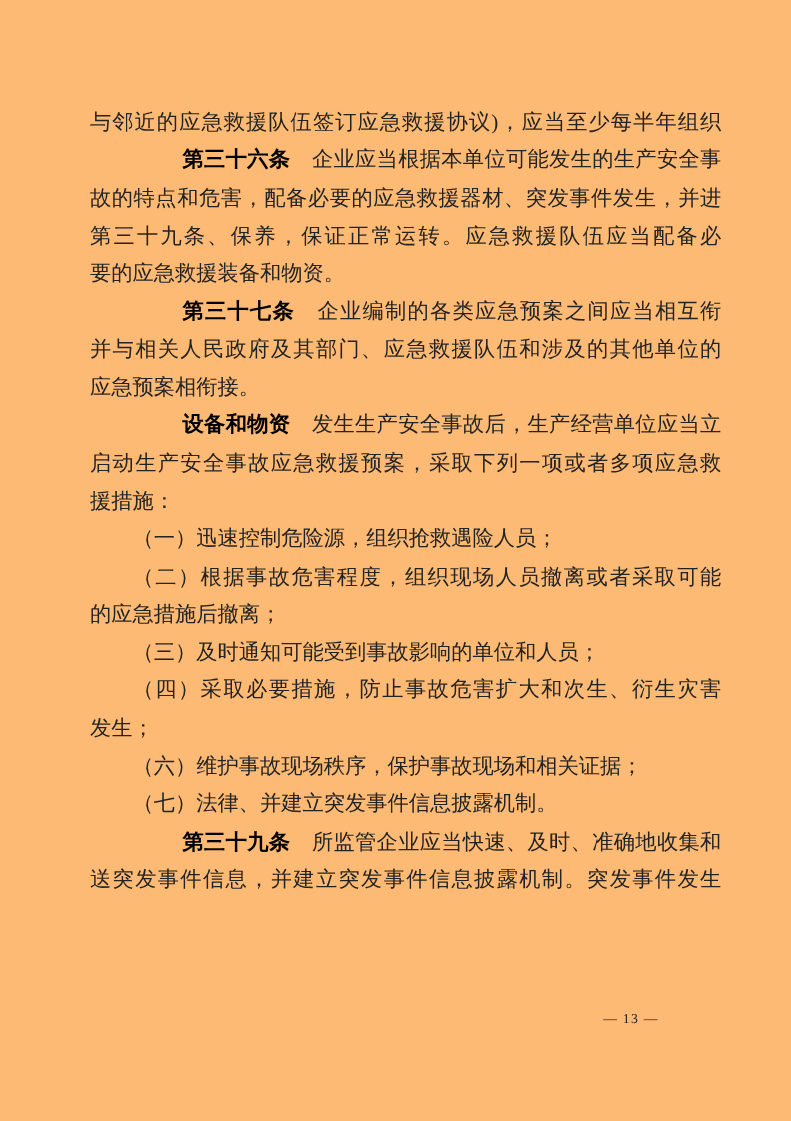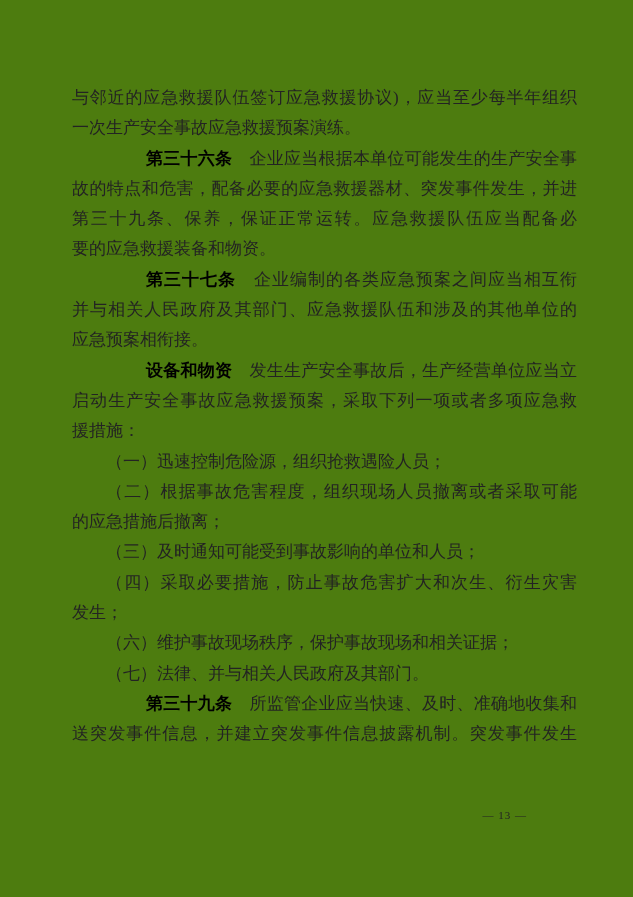--- a/index.html
+++ b/index.html
@@ -9,21 +9,21 @@
   }
   body {
     width: 633px;
     height: 897px;
     font-family: "Liberation Serif", "DejaVu Serif", serif;
   }
   .page {
     position: relative;
     width: 633px;
     height: 897px;
-    background: #4d7c0f;
+    background: #fdba74;
     overflow: hidden;
   }
   .content {
     position: absolute;
     left: 72px;
     top: 83px;
     width: 505px;
   }
   .line {
     font-size: 17px;
@@ -57,36 +57,35 @@
     letter-spacing: 1px;
     white-space: pre;
   }
 </style>
 </head>
 <body>
 
 <div class="page">
   <div class="content">
       <div class="line fill"><span class="seg">与邻近的应急救援队伍签订应急救援协议)，应当至少每半年组织</span></div>
-      <div class="line"><span class="seg">一次生产安全事故应急救援预案演练。</span></div>
       <div class="line fill indent"><span class="seg-bold">第三十六条</span><span class="seg">　企业应当根据本单位可能发生的生产安全事</span></div>
       <div class="line fill"><span class="seg">故的特点和危害，配备必要的应急救援器材、突发事件发生，并进</span></div>
       <div class="line fill"><span class="seg">第三十九条、保养，保证正常运转。应急救援队伍应当配备必</span></div>
       <div class="line"><span class="seg">要的应急救援装备和物资。</span></div>
       <div class="line fill indent"><span class="seg-bold">第三十七条</span><span class="seg">　企业编制的各类应急预案之间应当相互衔接，</span></div>
       <div class="line fill"><span class="seg">并与相关人民政府及其部门、应急救援队伍和涉及的其他单位的</span></div>
       <div class="line"><span class="seg">应急预案相衔接。</span></div>
       <div class="line fill indent"><span class="seg-bold">设备和物资</span><span class="seg">　发生生产安全事故后，生产经营单位应当立即</span></div>
       <div class="line fill"><span class="seg">启动生产安全事故应急救援预案，采取下列一项或者多项应急救</span></div>
       <div class="line"><span class="seg">援措施：</span></div>
       <div class="line indent"><span class="seg">（一）迅速控制危险源，组织抢救遇险人员；</span></div>
       <div class="line fill indent"><span class="seg">（二）根据事故危害程度，组织现场人员撤离或者采取可能</span></div>
       <div class="line"><span class="seg">的应急措施后撤离；</span></div>
       <div class="line indent"><span class="seg">（三）及时通知可能受到事故影响的单位和人员；</span></div>
       <div class="line fill indent"><span class="seg">（四）采取必要措施，防止事故危害扩大和次生、衍生灾害</span></div>
       <div class="line"><span class="seg">发生；</span></div>
       <div class="line indent"><span class="seg">（六）维护事故现场秩序，保护事故现场和相关证据；</span></div>
-      <div class="line indent"><span class="seg">（七）法律、并与相关人民政府及其部门。</span></div>
+      <div class="line indent"><span class="seg">（七）法律、并建立突发事件信息披露机制。</span></div>
       <div class="line fill indent"><span class="seg-bold">第三十九条</span><span class="seg">　所监管企业应当快速、及时、准确地收集和报</span></div>
       <div class="line fill"><span class="seg">送突发事件信息，并建立突发事件信息披露机制。突发事件发生</span></div>
     </div>
   <div class="page-number">— 13 —</div>
 </div>
 
 </body></html>

